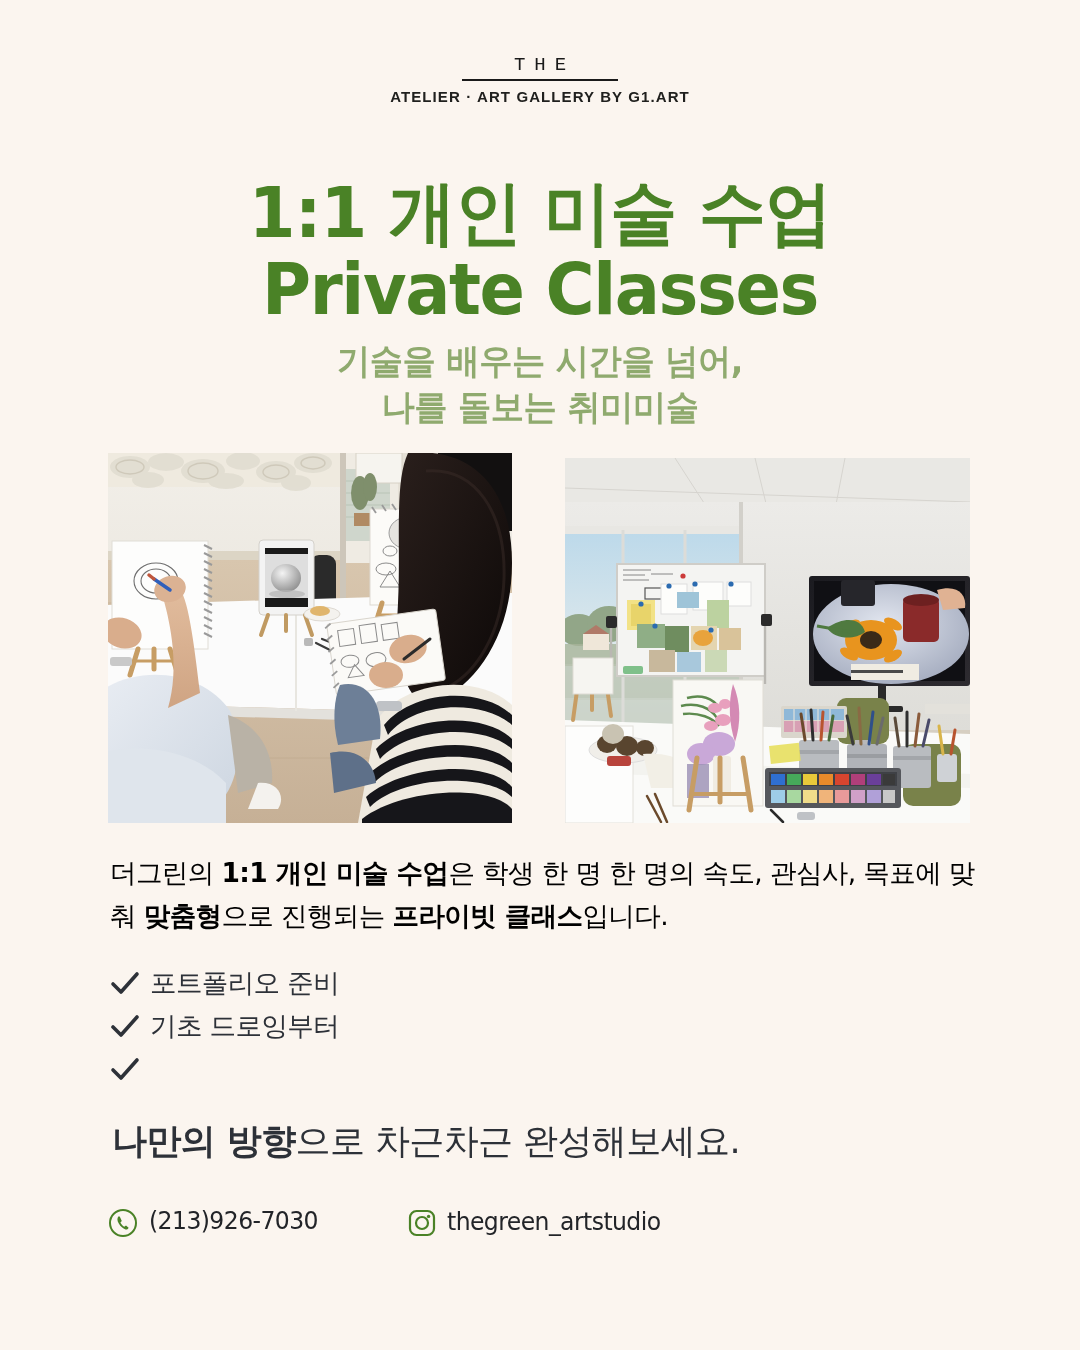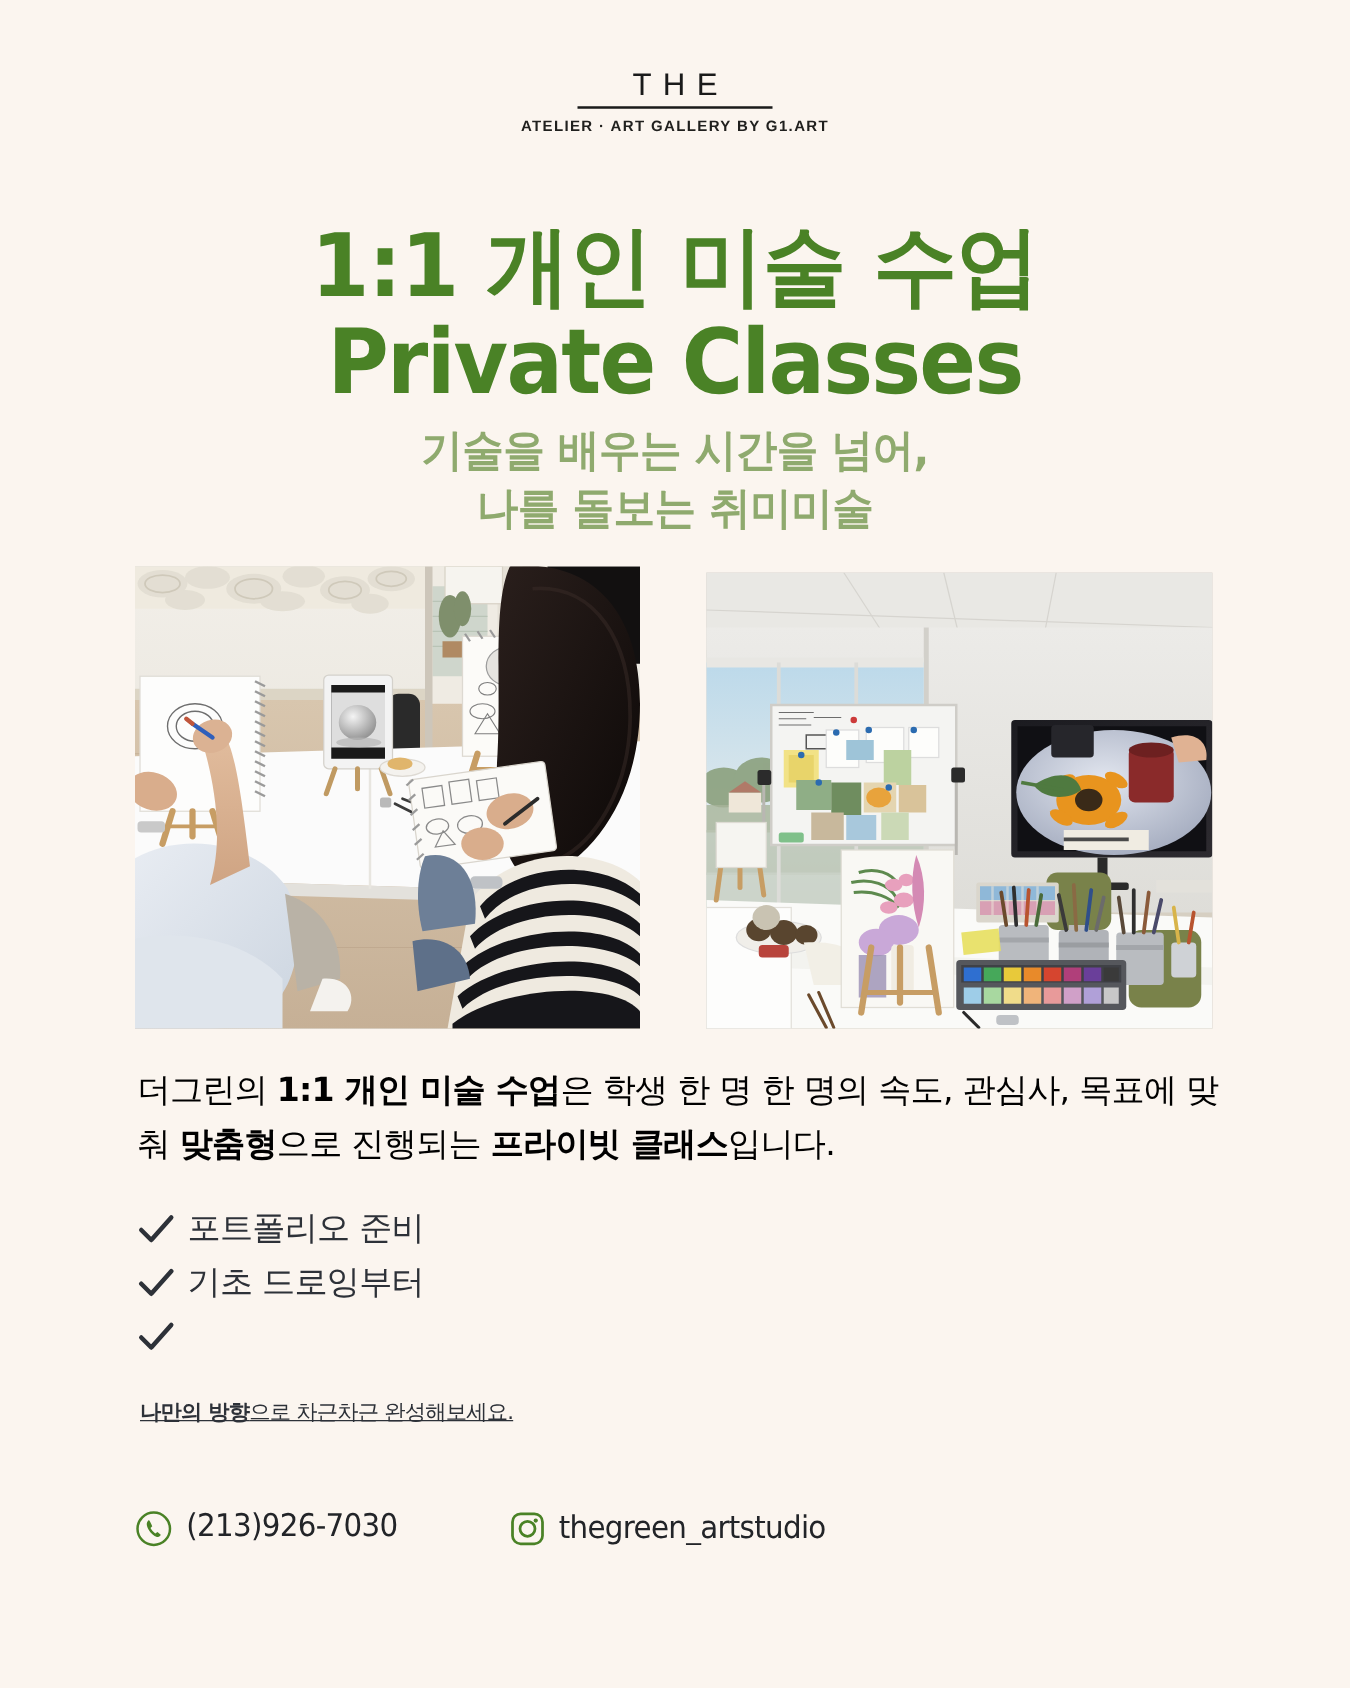--- a/index.html
+++ b/index.html
@@ -17,22 +17,22 @@
 
   
   .logo-block {
     position: absolute;
     top: 56px;
     left: 0;
     width: 1080px;
     text-align: center;
   }
   .logo-the {
-    font-family: Liberation Sans, sans-serif;
-    font-size: 25px;
+    font-family: Liberation Mono, monospace;
+    font-size: 19px;
     letter-spacing: 9px;
     font-weight: 400;
     color: #1a1a1a;
     line-height: 1;
     padding-left: 9px;
   }
   .logo-green {
     font-family: "Liberation Sans", sans-serif;
     font-size: 58px;
     letter-spacing: 5px;
@@ -43,21 +43,21 @@
     padding-left: 5px;
   }
   .logo-rule {
     width: 156px;
     height: 1.5px;
     background: #1a1a1a;
     margin: 4px auto 0 auto;
   }
   .logo-sub {
     font-family: "Liberation Sans", sans-serif;
-    font-size: 12px;
+    font-size: 15px;
     letter-spacing: 1.1px;
     font-weight: 700;
     color: #20201e;
     margin-top: 7px;
   }
 
   
   .headline {
     position: absolute;
     top: 178px;
@@ -149,24 +149,23 @@
     letter-spacing: -0.6px;
     line-height: 1;
   }
 
   
   .closing {
     position: absolute;
     left: 112px;
     top: 1118px;
     font-family: "DejaVu Sans", sans-serif;
-    font-size: 17px;
+    font-size: 35px;
     color: #2d3138;
     letter-spacing: -0.6px;
-    text-decoration: underline;
   }
   .closing b { font-weight: 700; }
 
   
   .contact-bar {
     position: absolute;
     left: 108px;
     top: 1208px;
     width: 880px;
     display: flex;

